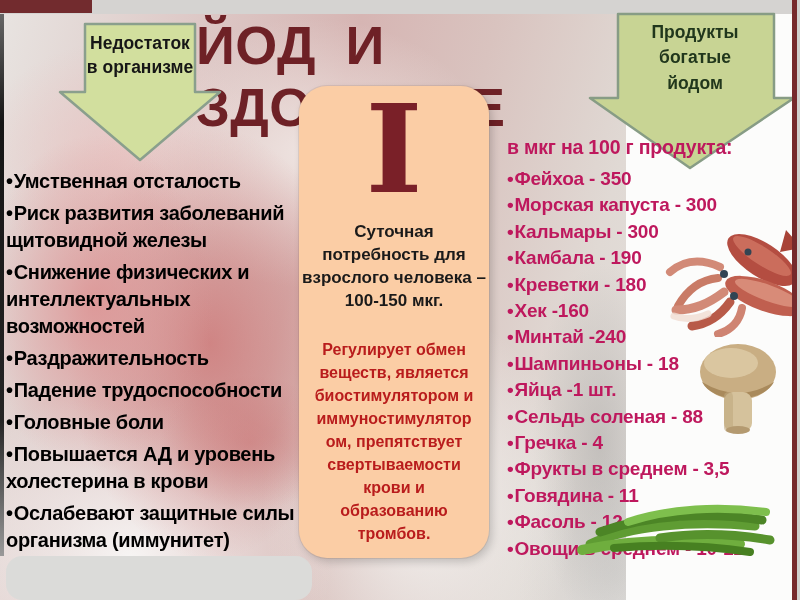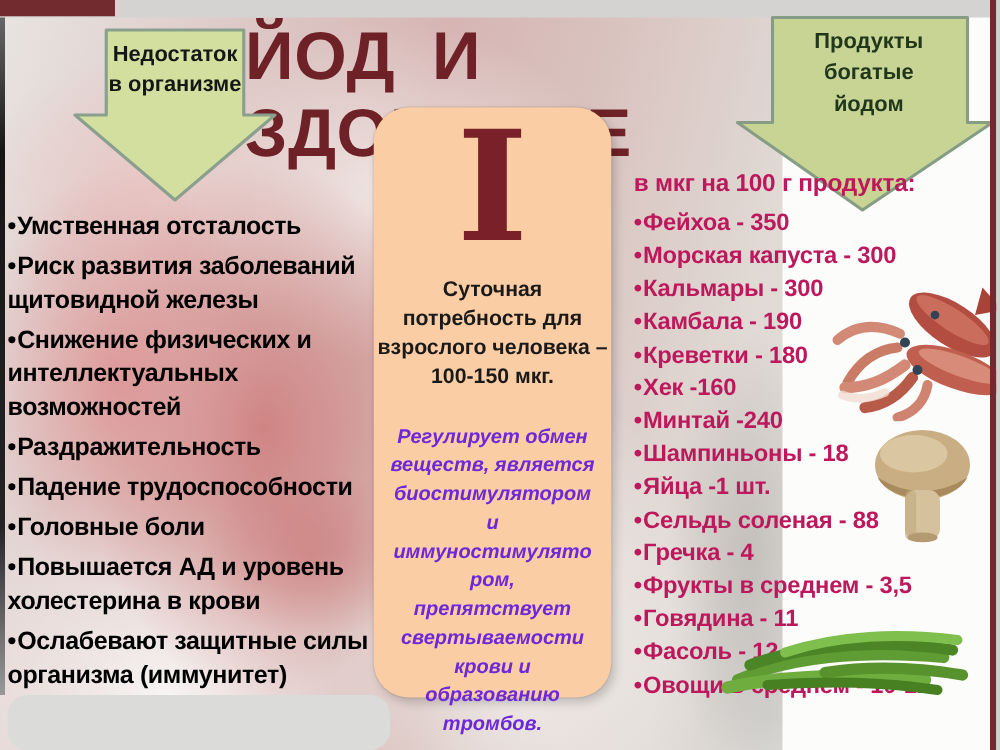--- a/index.html
+++ b/index.html
@@ -48,22 +48,22 @@
   .deficiency-list .li{margin-bottom:5px;}
   .b{margin-right:1px;}
 
   
   .panel{position:absolute;left:299px;top:86px;width:190px;height:472px;z-index:5;
     background:#fbcda5;border-radius:28px;text-align:center;
     box-shadow:0 0 0 1px rgba(120,80,50,.12), 3px 4px 8px rgba(0,0,0,.18);}
   .iodine-symbol{font-family:"DejaVu Serif",serif;font-weight:700;font-size:122px;line-height:.84;
     padding-top:12px;color:#7a2028;}
   .daily{margin-top:20px;padding:0 0;font-size:17px;font-weight:700;line-height:23px;color:#1a1a1a;}
-  .func{margin-top:26px;padding:0 13px;font-size:16px;font-weight:700;line-height:23px;color:#6d28d9;
-    overflow-wrap:break-word;font-style:italic;}
+  .func{margin-top:26px;padding:0 13px;font-size:16px;font-weight:700;line-height:23px;color:#b91c1c;
+    overflow-wrap:break-word;}
 
   
   .products{position:absolute;left:507px;top:136px;width:292px;z-index:5;color:#be185d;}
   .products .hdr{font-size:19.5px;font-weight:700;margin-bottom:7px;letter-spacing:-.2px;}
   .products .li{font-size:19px;font-weight:700;line-height:26.4px;letter-spacing:-.2px;}
 
   
   .squid{position:absolute;left:650px;top:222px;width:150px;height:115px;z-index:6;}
   .mushroom{position:absolute;left:698px;top:342px;width:80px;height:92px;z-index:6;}
   .beans{position:absolute;left:570px;top:488px;width:205px;height:72px;z-index:6;}

